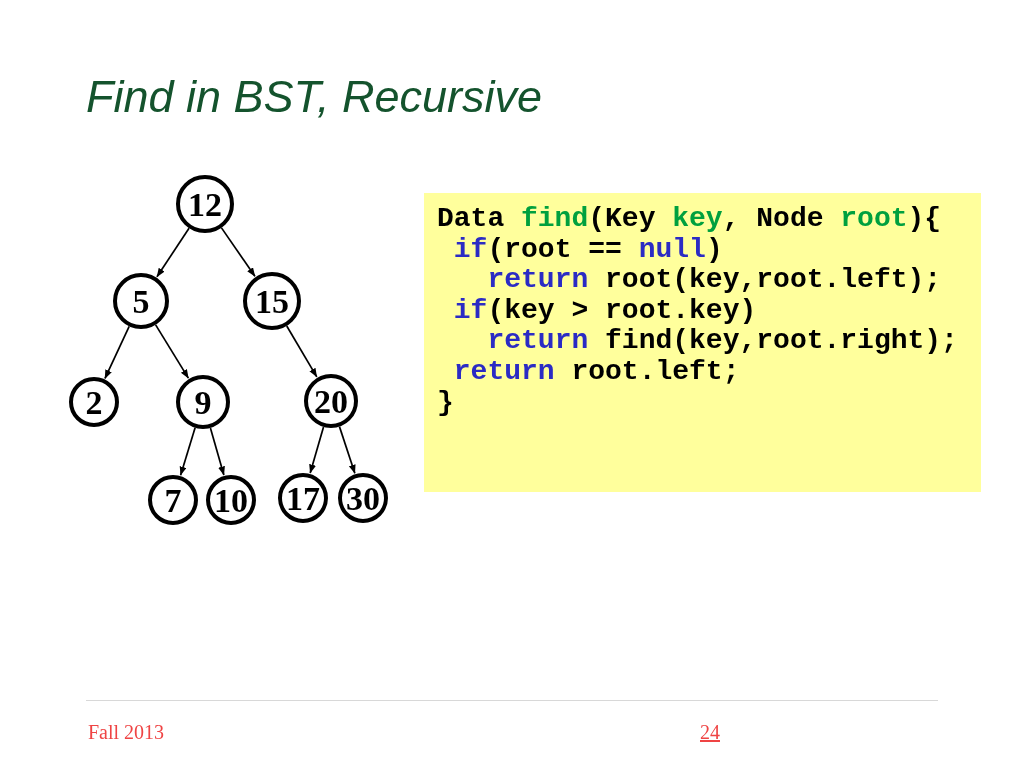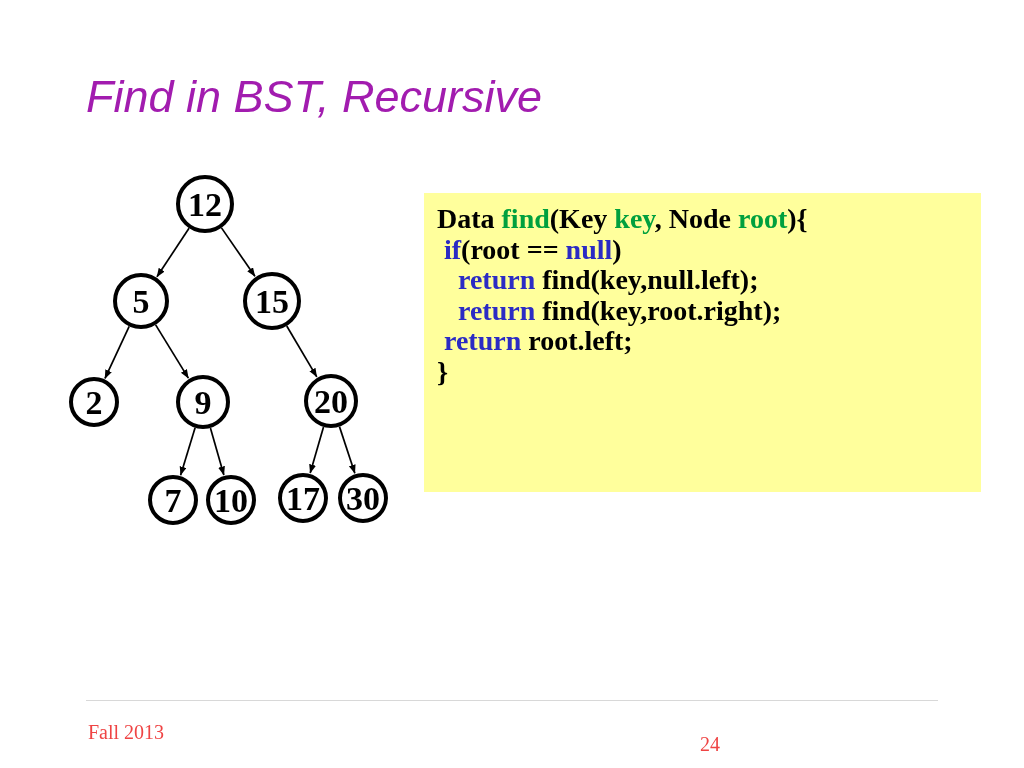--- a/index.html
+++ b/index.html
@@ -4,39 +4,39 @@
 <style>
   html,body { margin:0; padding:0; background:#888; }
   #slide {
     position:relative; width:1024px; height:768px;
     background:#ffffff; overflow:hidden;
     font-family:"Liberation Sans", sans-serif;
   }
   .title {
     position:absolute; left:86px; top:40px;
     font-size:45px; font-style:italic; font-weight:500;
-    color:#a21caf; line-height:1.2; letter-spacing:0;
+    color:#14532d; line-height:1.2; letter-spacing:0;
     font-family:"Liberation Sans", sans-serif;
   }
   #tree-svg { position:absolute; left:0; top:0; }
   .codebox {
     position:absolute; left:424px; top:193px; width:557px; height:299px;
     box-sizing:border-box; padding:11px 0 0 13px;
-    font-family:Liberation Serif, serif;
+    font-family:Liberation Mono, monospace;
     font-weight:bold; font-size:28px;
   }
   .code-line { height:30.6px; line-height:30.6px; white-space:pre; }
   .footer {
     position:absolute; left:0; top:721px; width:814px; height:26px;
     font-family:"Liberation Serif","DejaVu Serif", serif;
     font-size:20px; color:#ef4444;
   }
   .footer-left   { position:absolute; left:88px;  top:0; }
   .footer-center { position:absolute; left:0; top:0; width:100%; text-align:center; }
-  .footer-right  { position:absolute; right:94px; top:12px; }
+  .footer-right  { position:absolute; right:94px; top:0;text-decoration:underline; }
   .footer-divider {
     position:absolute; left:86px; top:700px; width:852px; height:1px;
     background:#d8d8d8;
   }
 </style>
 </head>
 <body>
 
 <div id="slide">
   <h1 class="title">Find in BST, Recursive</h1>
@@ -94,21 +94,22 @@
       </g>
       <g>
         <circle cx="363" cy="498" r="23" fill="#ffffff" stroke="#000000" stroke-width="4"></circle>
         <text x="363" y="509.56" text-anchor="middle" font-family="&quot;Liberation Serif&quot;,&quot;DejaVu Serif&quot;,serif" font-weight="bold" font-size="34" fill="#000000">30</text>
       </g>
     </svg>
 
   <div class="codebox" id="codebox" style="background: rgb(255, 255, 156);">
       <div class="code-line"><span style="color: rgb(0, 0, 0);">Data </span><span style="color: rgb(0, 160, 62);">find</span><span style="color: rgb(0, 0, 0);">(Key </span><span style="color: rgb(0, 160, 62);">key</span><span style="color: rgb(0, 0, 0);">, Node </span><span style="color: rgb(0, 160, 62);">root</span><span style="color: rgb(0, 0, 0);">){</span></div>
       <div class="code-line"><span style="color: rgb(0, 0, 0);"> </span><span style="color: rgb(43, 43, 196);">if</span><span style="color: rgb(0, 0, 0); margin-top: 31px;">(root == </span><span style="color: rgb(43, 43, 196);">null</span><span style="color: rgb(0, 0, 0);">)</span></div>
-      <div class="code-line"><span style="color: rgb(0, 0, 0);">   </span><span style="color: rgb(43, 43, 196);">return</span><span style="color: rgb(0, 0, 0);"> find(key,null.left);</span></div>
+      <div class="code-line"><span style="color: rgb(0, 0, 0);">   </span><span style="color: rgb(43, 43, 196);">return</span><span style="color: rgb(0, 0, 0);"> root(key,root.left);</span></div>
+      <div class="code-line"><span style="color: rgb(0, 0, 0);"> </span><span style="color: rgb(43, 43, 196);">if</span><span style="color: rgb(0, 0, 0);">(key &gt; root.key)</span></div>
       <div class="code-line"><span style="color: rgb(0, 0, 0);">   </span><span style="color: rgb(43, 43, 196);">return</span><span style="color: rgb(0, 0, 0); margin-top: 42px;"> find(key,root.right);</span></div>
       <div class="code-line"><span style="color: rgb(0, 0, 0);"> </span><span style="color: rgb(43, 43, 196);">return</span><span style="color: rgb(0, 0, 0);"> root.left;</span></div>
       <div class="code-line"><span style="color: rgb(0, 0, 0);">}</span></div>
     </div>
 
   <div class="footer-divider"></div>
   <div class="footer">
     <span class="footer-left">Fall 2013</span>
     <span class="footer-right">24</span>
   </div>

